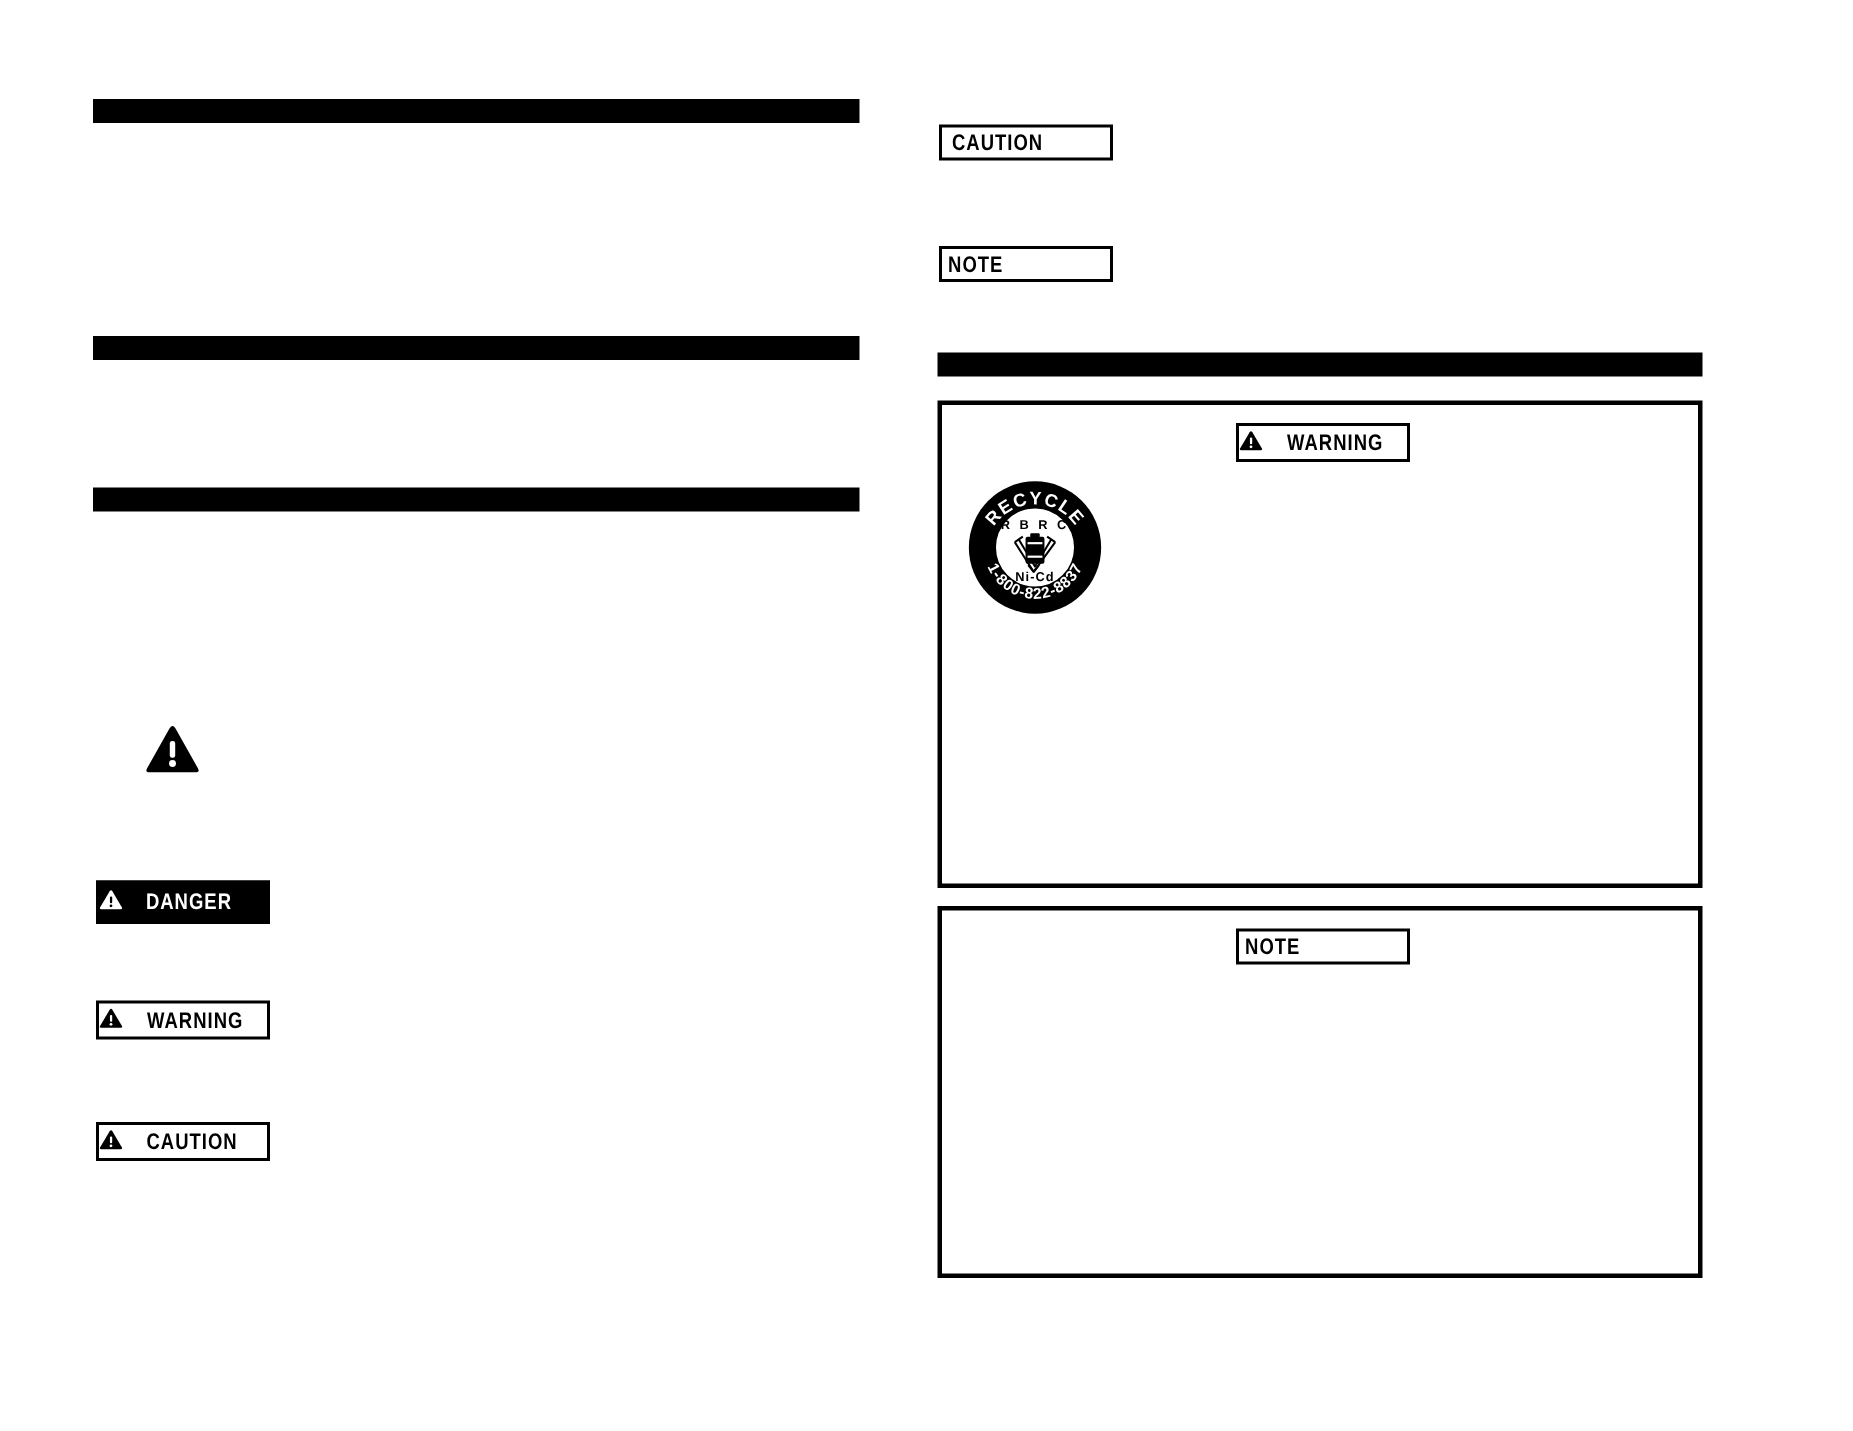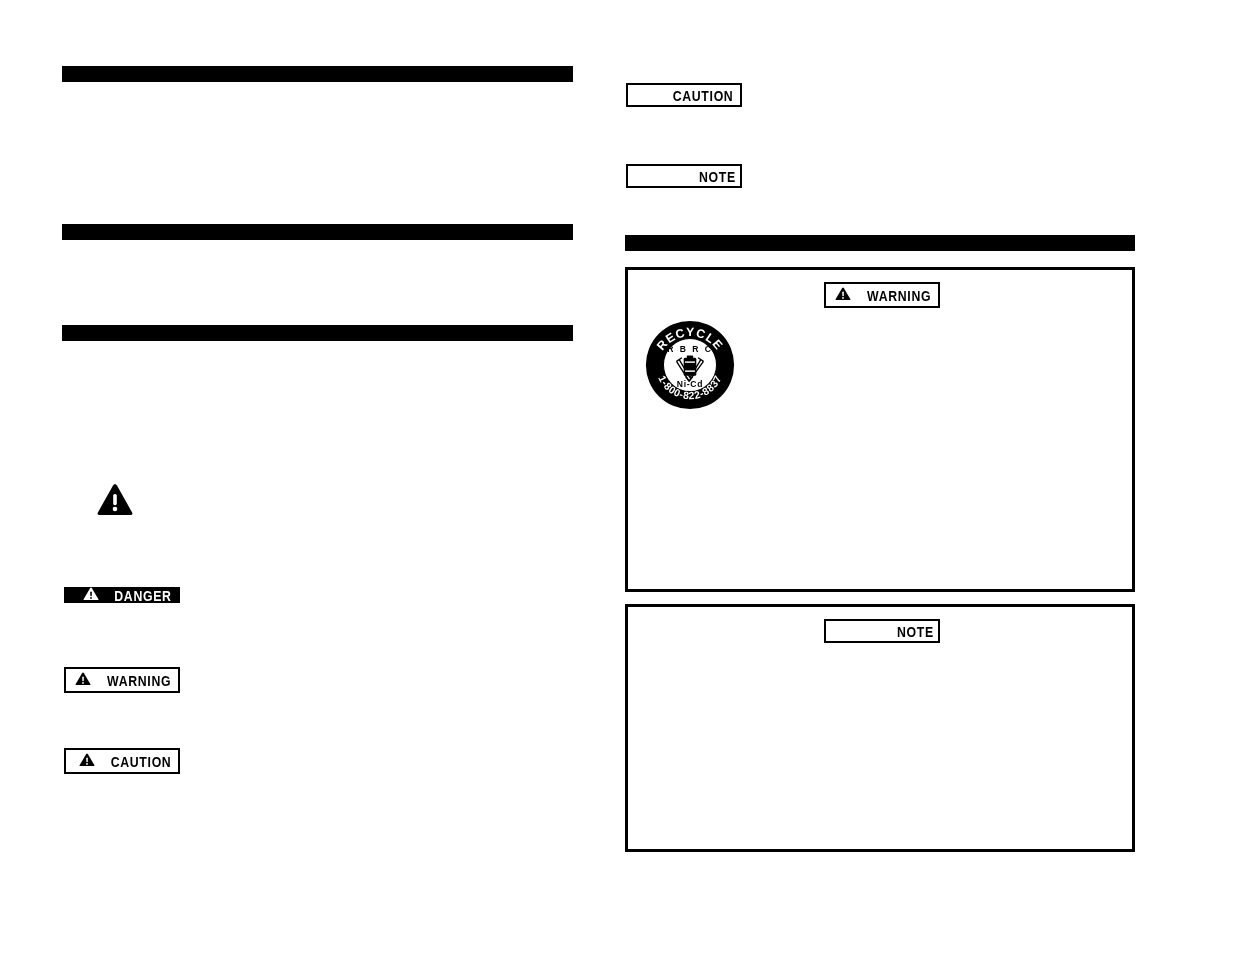--- a/index.html
+++ b/index.html
@@ -25,21 +25,21 @@
     position: absolute;
     background: #000000;
   }
 
   
   .badge {
     position: absolute;
     box-sizing: border-box;
     display: flex;
     align-items: center;
-    justify-content: flex-end;
+    justify-content: flex-start;
     letter-spacing: 0.055em;
     font-weight: 700;
     font-family: "Liberation Sans", sans-serif;
     line-height: 1;
     white-space: nowrap;
   }
   .badge .badge-label {
     display: inline-block;
     transform: scaleX(0.82);
     transform-origin: center;
@@ -94,21 +94,21 @@
     <div class="section-bar" style="left:62px; top:325px; width:511px; height:16px;"></div>
 
     <div class="alert-symbol" style="left:96px; top:483px; width:38px; height:35px;">
       <svg width="38" height="35" viewBox="0 0 38 35" aria-hidden="true">
         <path d="M17.0 2.6 L2.0 29.3 Q0.6 31.9 3.6 31.9 L34.4 31.9 Q37.4 31.9 36.0 29.3 L21.0 2.6 Q19.0 -0.7 17.0 2.6 Z" fill="#000000"></path>
         <rect x="17.2" y="11.0" width="3.6" height="11.2" rx="1.6" fill="#ffffff"></rect>
         <circle cx="19.0" cy="26.0" r="2.3" fill="#ffffff"></circle>
       </svg>
     </div>
 
-    <div class="badge badge-dark" style="left:64px; top:587px; width:116px; height:16px; font-size:15px;">
+    <div class="badge badge-dark" style="left:64px; top:587px; width:116px; height:29px; font-size:15px;">
       <span class="tri-icon">
         <svg width="16" height="14" viewBox="0 0 16 14" aria-hidden="true">
           <path d="M7.1 1.2 L0.7 12.0 Q0.1 13.1 1.4 13.1 L14.6 13.1 Q15.9 13.1 15.3 12.0 L8.9 1.2 Q8.0 -0.3 7.1 1.2 Z" fill="#ffffff"></path>
           <rect x="7.3" y="4.6" width="1.5" height="4.6" rx="0.7" fill="#000000"></rect>
           <circle cx="8.0" cy="10.9" r="0.95" fill="#000000"></circle>
         </svg>
       </span>
       <span class="badge-label">DANGER</span>
     </div>
 

